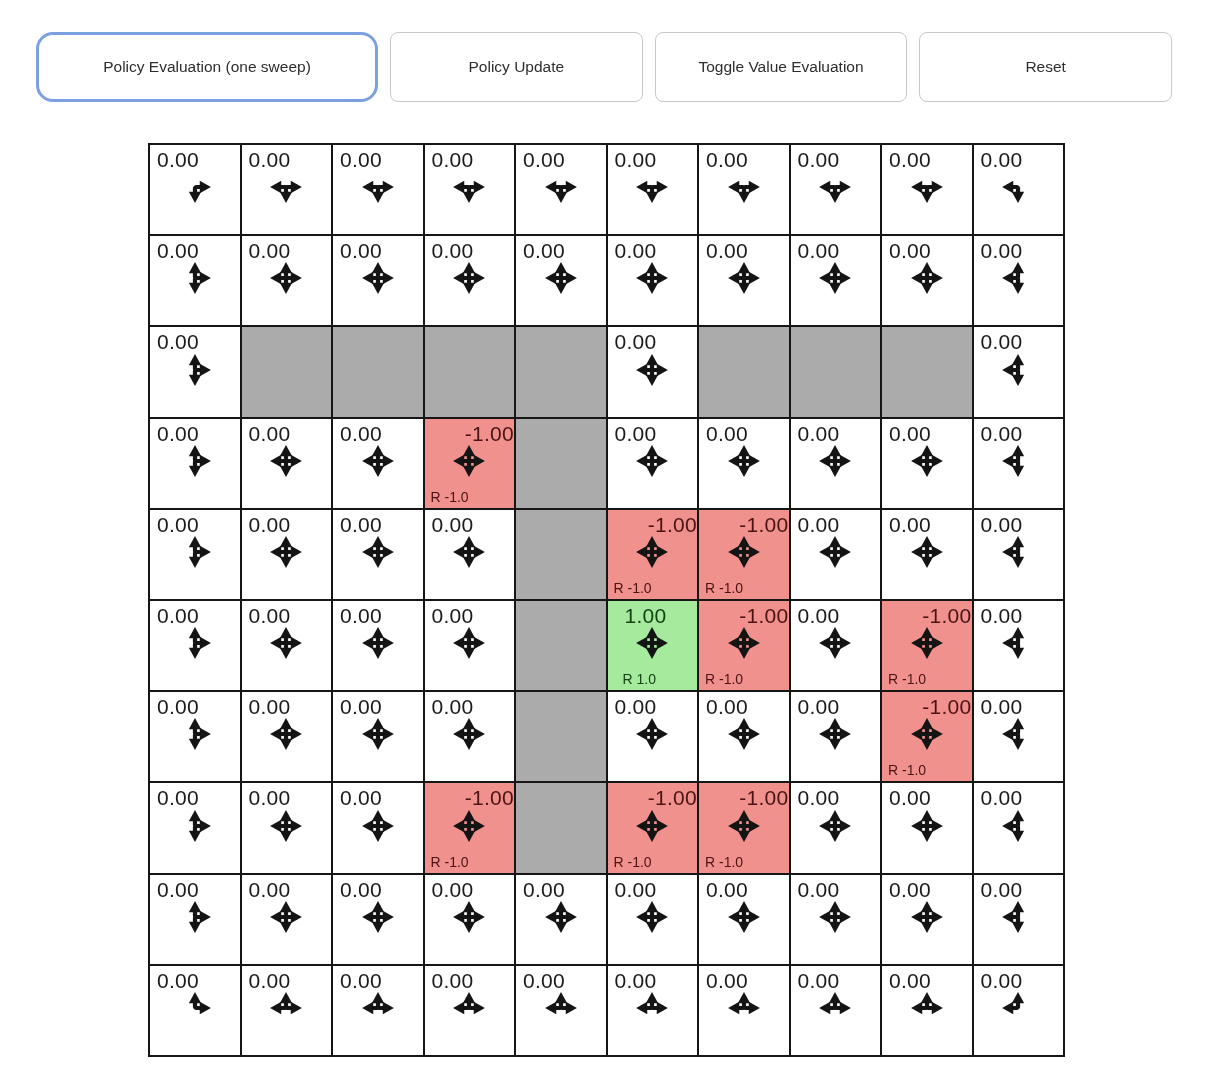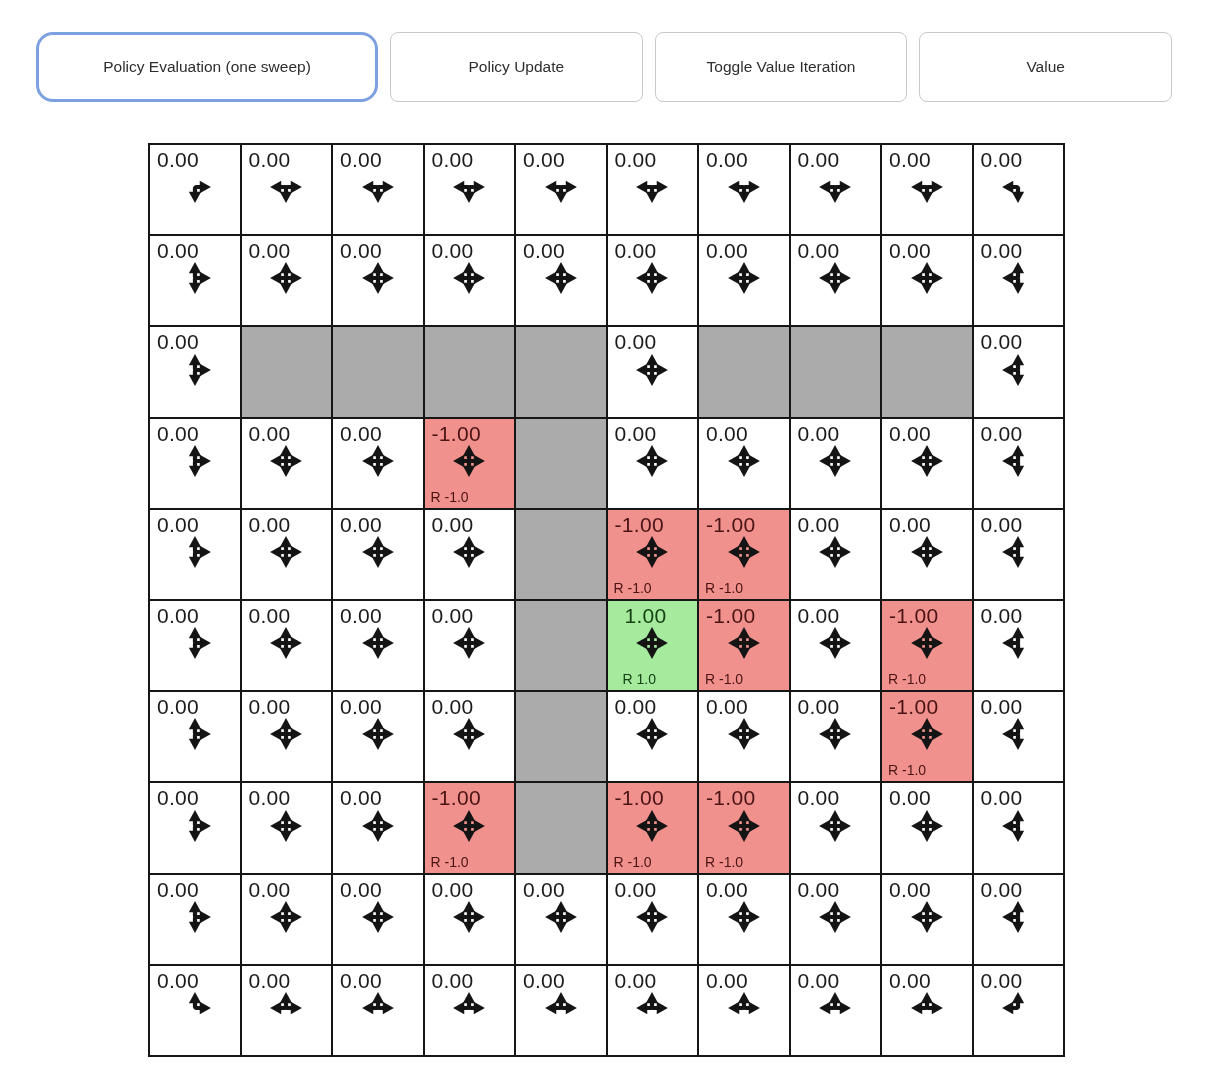--- a/index.html
+++ b/index.html
@@ -22,38 +22,38 @@
   .grid{
     margin:41px 16px 0 148px;width:917px;height:914px;
     display:grid;grid-template-columns:repeat(10,1fr);grid-template-rows:repeat(10,1fr);
     border:1px solid var(--grid_line);box-sizing:border-box;background:#fff;
   }
   .cell{
     border:1px solid var(--grid_line);position:relative;background:#fff;
     box-sizing:border-box;overflow:hidden;
   }
   .cell.w{background:var(--wall);}
-  .cell.neg{background:var(--negative);}
+  .cell.neg{background:var(--negative);text-align:right;}
   .cell.pos{background:var(--positive);}
   .val{font-size:21px;color:#1b1b1b;padding:3px 0 0 7px;line-height:1.15;letter-spacing:0.3px;}
   .neg .val{color:var(--negative_text);}
   .pos .val{color:var(--positive_text);padding-left:17px;}
   .arrows{text-align:center;margin-top:-3px;line-height:0;}
   .rlabel{position:absolute;left:6px;bottom:3px;font-size:14px;color:#1b1b1b;}
   .neg .rlabel{color:var(--negative_text);}
   .pos .rlabel{color:var(--positive_text);padding-left:9px;}
 </style>
 </head>
 <body>
 
 <div class="toolbar">
   <button class="btn wide active">Policy Evaluation (one sweep)</button>
   <button class="btn">Policy Update</button>
-  <button class="btn">Toggle Value Iteration</button>
-  <button class="btn">Value</button>
+  <button class="btn">Toggle Value Evaluation</button>
+  <button class="btn">Reset</button>
 </div>
 
 <div class="grid">
     <div class="cell">
       <div class="val">0.00</div>
       <div class="arrows"><svg width="36" height="36" viewBox="0 0 34 34">
           <line x1="17" y1="18" x2="17" y2="23" stroke="#141414" stroke-width="4" stroke-linecap="round"></line>
           <polygon points="17,32 11.2,21.5 22.8,21.5" fill="#141414"></polygon>
           <line x1="18" y1="17" x2="23" y2="17" stroke="#141414" stroke-width="4" stroke-linecap="round"></line>
           <polygon points="32,17 21.5,11.2 21.5,22.8" fill="#141414"></polygon>

